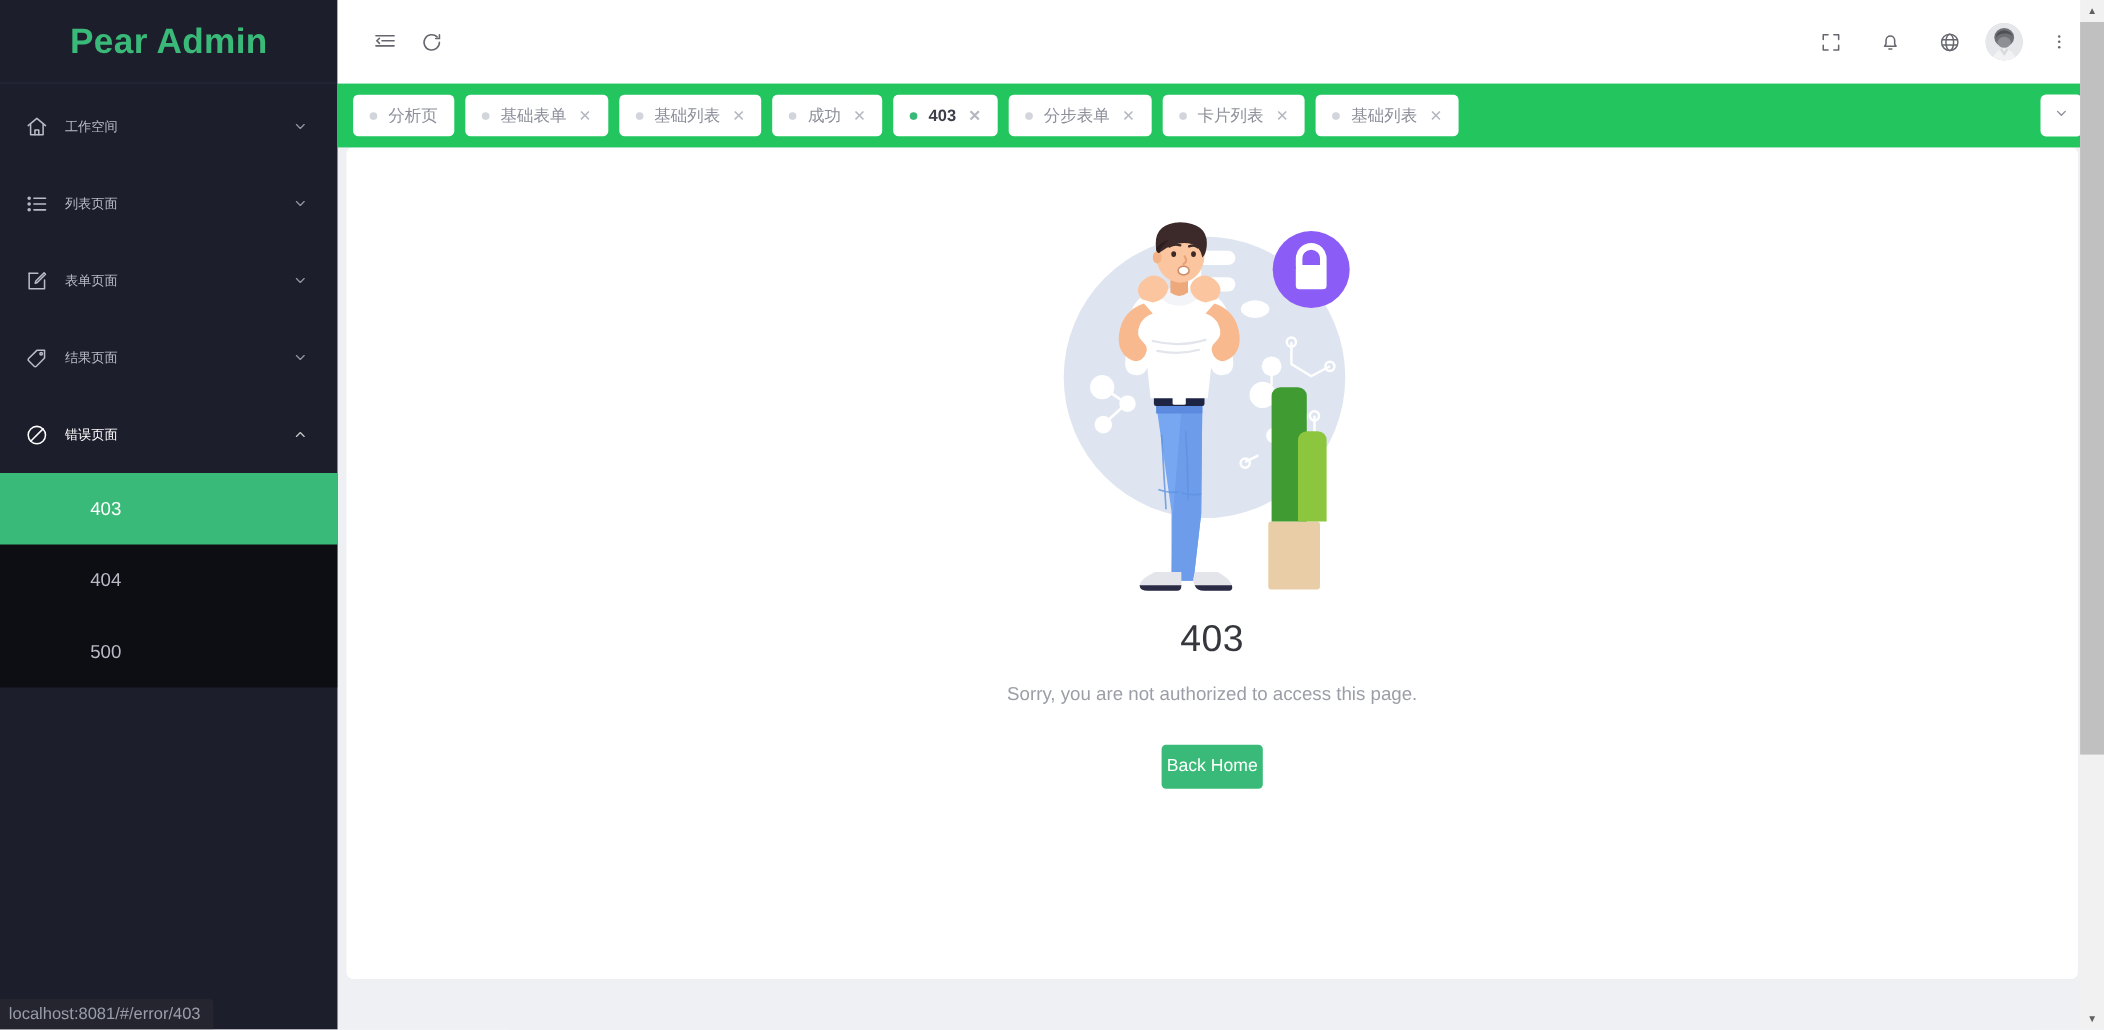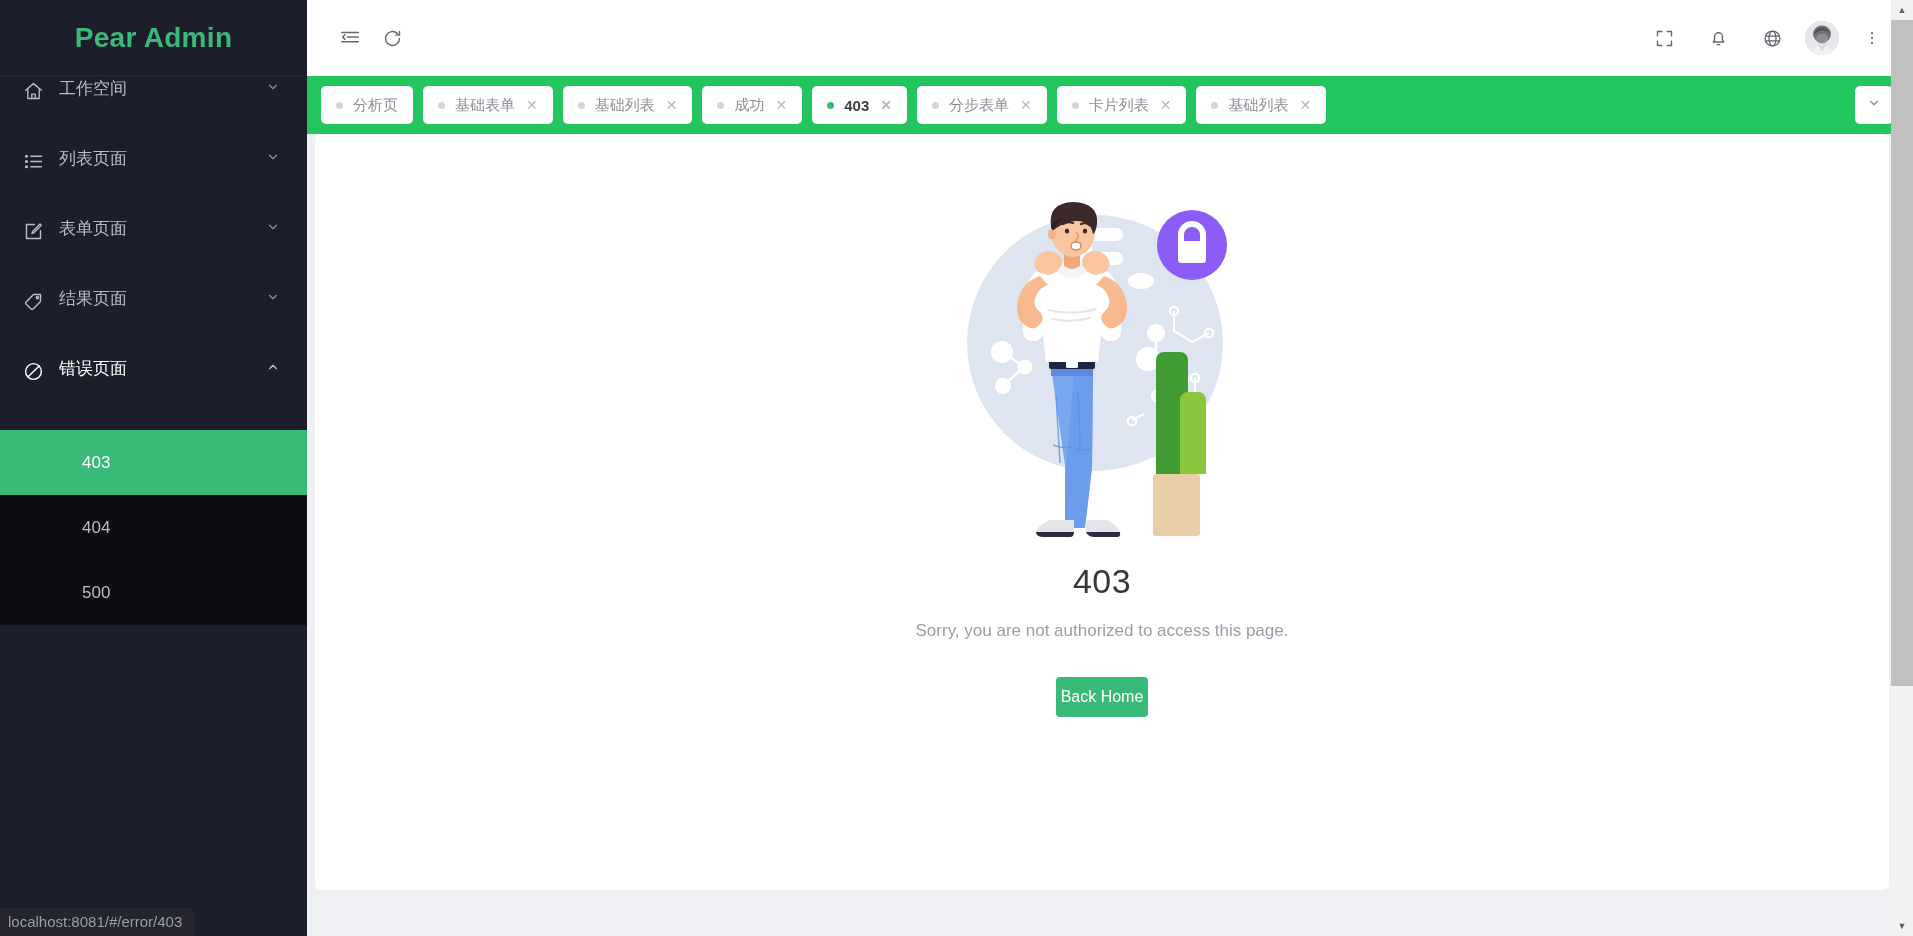--- a/index.html
+++ b/index.html
@@ -16,31 +16,31 @@
     width: 307px; height: 936px;
     background: #1d1e2c;
     flex: 0 0 307px;
     position: relative;
     overflow: hidden;
   }
   .brand {
     height: 76px;
     display: flex; align-items: center; justify-content: center;
     color: #3aba78;
-    font-size: 28px; font-weight: bold;
+    font-size: 32px; font-weight: bold;
     letter-spacing: .3px;
     border-bottom: 1px solid #26283a;
   }
   .nav { padding-top: 4px; }
   .nav-item {
     height: 70px;
-    display: flex; align-items: flex-start;
+    display: flex; align-items: center;
     padding: 0 27px 0 22px;
     color: #b9bcc6;
-    font-size: 17px;
+    font-size: 12px;
     cursor: pointer;
     position: relative;
   }
   .nav-item.open { color: #ffffff; }
   .nav-ico {
     width: 23px; height: 23px;
     flex: 0 0 23px;
     margin-right: 14px;
     display: flex; align-items: center; justify-content: center;
   }

